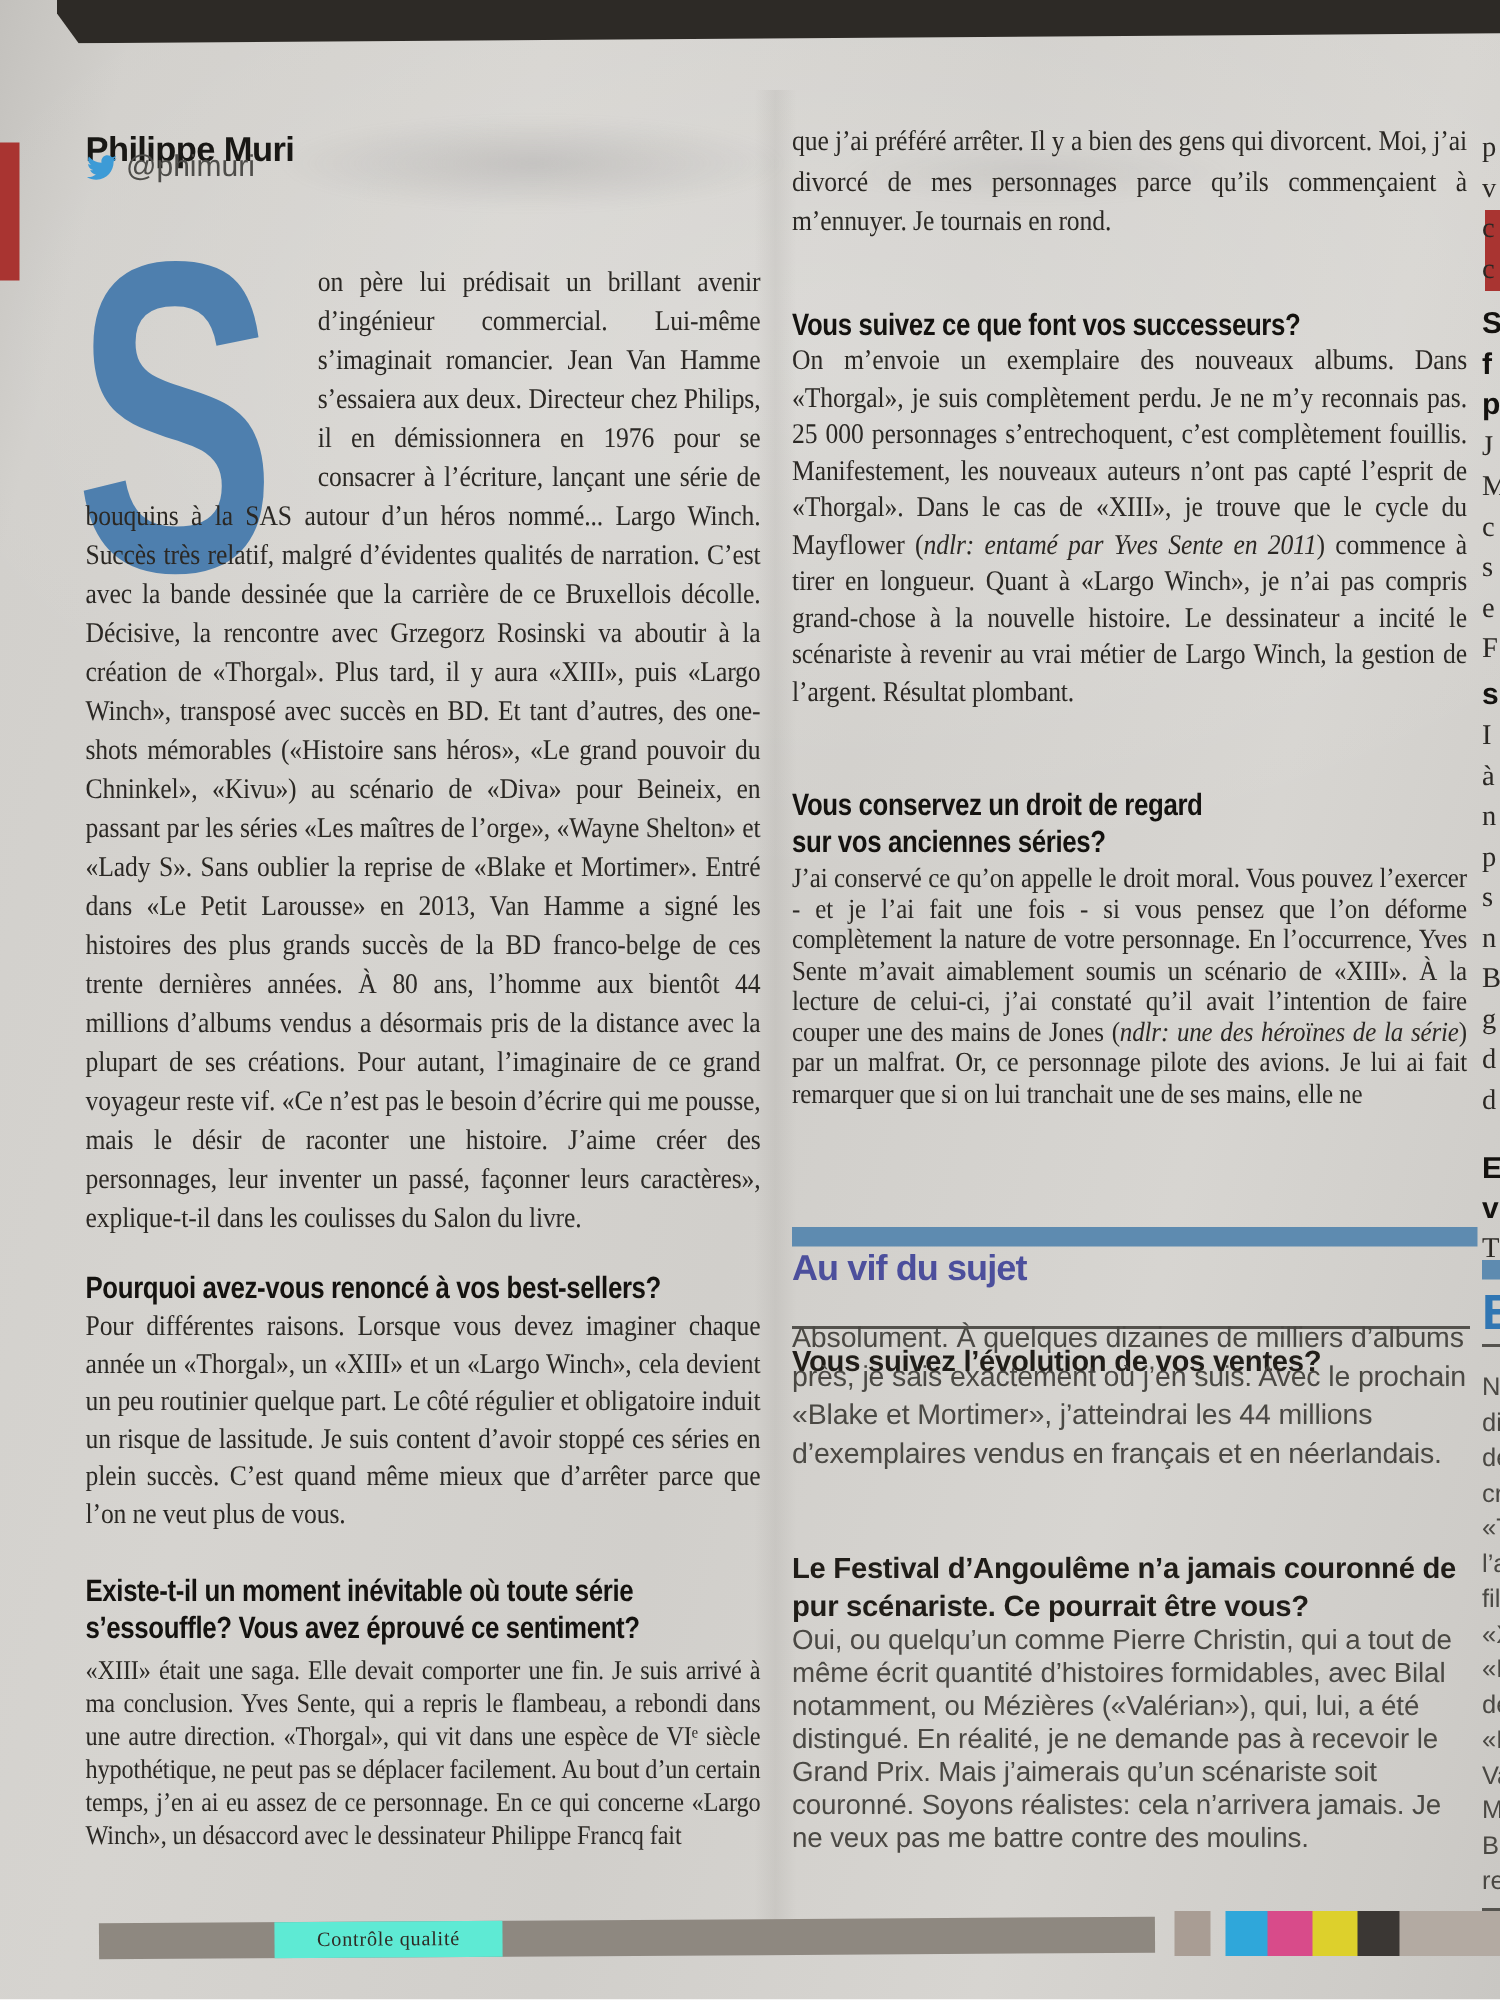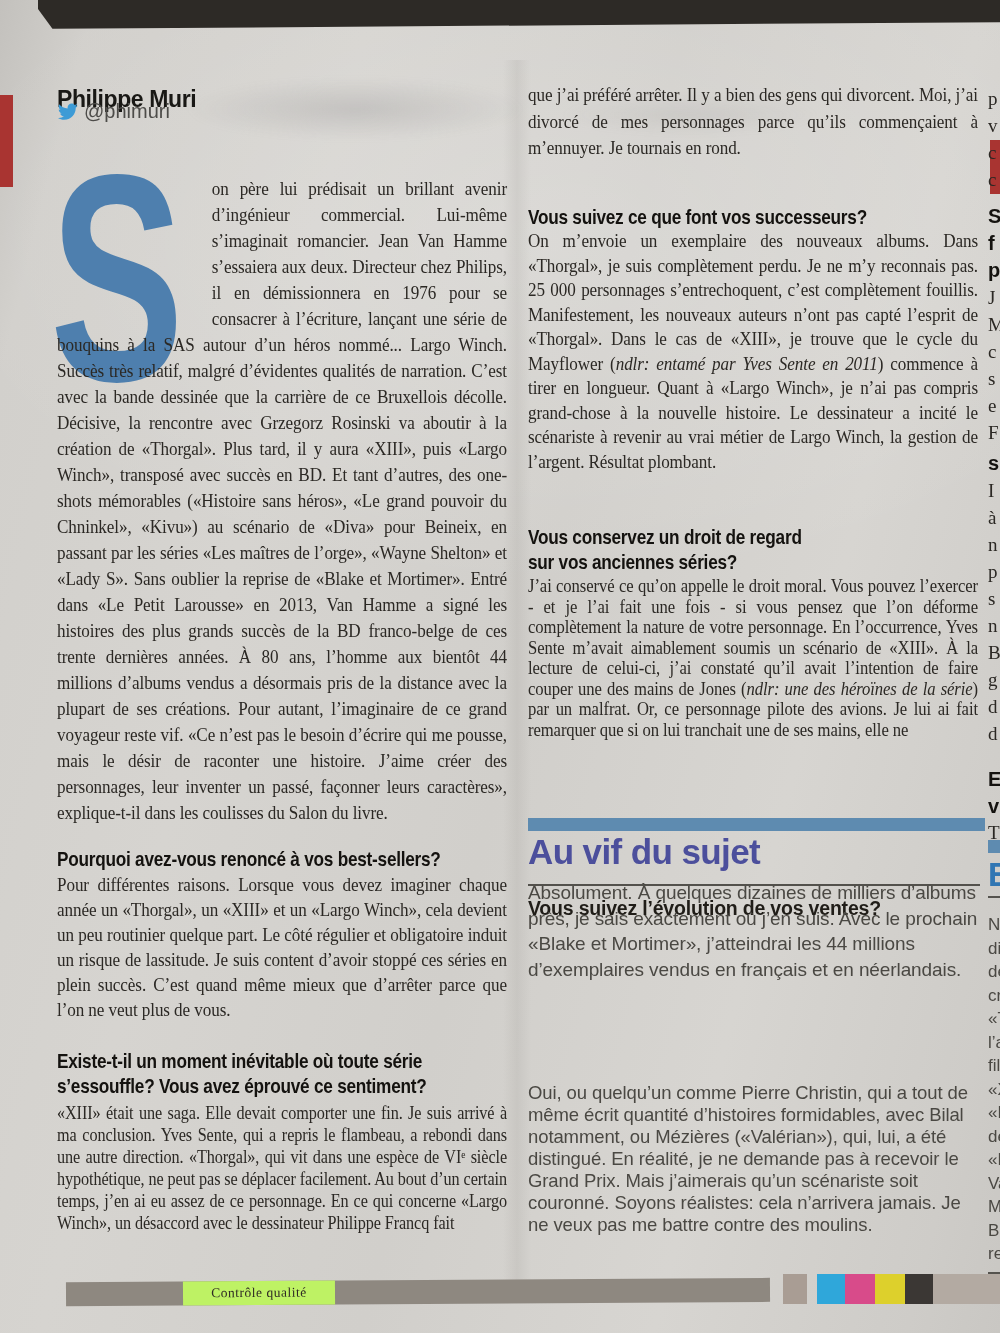--- a/index.html
+++ b/index.html
@@ -24,37 +24,37 @@
        letter-spacing:-0.1px;}
   .ser em{font-style:italic;}
   
   .q{position:absolute;font-weight:bold;font-size:20.5px;line-height:25px;color:#14120f;
      width:545px;transform:scaleX(0.84);transform-origin:0 0;letter-spacing:-0.3px;}
   .dropcap{left:50px;top:168px;font-size:295px;line-height:0.75;font-weight:bold;color:#4e7fae;
      transform:scaleX(0.68);transform-origin:0 0;}
   .capspacer{float:left;width:172px;height:132px;}
   
   .boxbar{left:528px;top:818px;width:457px;height:13px;background:#5e8bb0;}
-  .boxtitle{left:528px;top:832px;font-size:35px;font-weight:bold;letter-spacing:-0.6px;color:#4c4f9c;}
+  .boxtitle{left:528px;top:832px;font-size:24px;font-weight:bold;letter-spacing:-0.6px;color:#4c4f9c;}
   .boxrule{left:528px;top:884px;width:452px;height:2px;background:#53514c;}
   .bq{position:absolute;left:528px;width:452px;font-weight:bold;font-size:19.5px;line-height:25px;
       color:#201d18;letter-spacing:-0.2px;}
   .ba{position:absolute;left:528px;width:452px;font-size:19px;color:#4a4843;letter-spacing:-0.1px;}
   
   #col3{left:986px;top:0;width:14px;height:1333px;overflow:hidden;}
   .c3{position:absolute;left:2px;white-space:nowrap;}
   .c3.ser3{font-family:"Liberation Serif",serif;font-size:19px;color:#2b2824;}
   .c3.sb3{font-weight:bold;font-size:20px;color:#14120f;}
   .c3.sg3{font-size:17px;color:#4a4843;}
   .c3.bar3{width:14px;height:13px;background:#5e8bb0;}
   .c3.bigE3{font-weight:bold;font-size:33px;color:#3076b3;}
   .c3.rule3{width:14px;height:2px;background:#55534e;}
   
   .qbar{left:66px;top:1280px;width:704px;height:24px;background:#8e8880;transform:rotate(-0.35deg);}
-  .qseg{position:absolute;left:117px;top:0;width:152px;height:24px;background:#bef264;
+  .qseg{position:absolute;left:117px;top:0;width:152px;height:24px;background:#5eead4;
         display:flex;align-items:center;justify-content:center;}
   .qtext{font-family:"Liberation Serif",serif;font-size:13.5px;color:#2f2a24;letter-spacing:0.5px;}
   .sq{position:absolute;top:1274px;width:33px;height:30px;}
   .gutter{left:503px;top:60px;width:28px;height:1230px;pointer-events:none;
      background:linear-gradient(90deg,rgba(110,106,100,0) 0%,rgba(110,106,100,0.10) 50%,rgba(110,106,100,0) 100%);}
   .bleed{left:185px;top:78px;width:340px;height:62px;pointer-events:none;filter:blur(3px);
      background:radial-gradient(ellipse at center,rgba(140,138,140,0.28),rgba(140,138,140,0) 70%);}
   .bleed2{left:560px;top:95px;width:260px;height:40px;pointer-events:none;filter:blur(3px);
      background:radial-gradient(ellipse at center,rgba(140,138,140,0.15),rgba(140,138,140,0) 70%);}
 </style>
@@ -101,20 +101,21 @@
   </div>
   <div class="ser" style="left:528px;top:576px;font-size:18.5px;line-height:20.5px;">
     <span>J’ai conservé ce qu’on appelle le droit moral. Vous pouvez l’exercer - et je l’ai fait une fois - si vous pensez que l’on déforme complètement la nature de votre personnage. En l’occurrence, Yves Sente m’avait aimablement soumis un scénario de «XIII». À la lecture de celui-ci, j’ai constaté qu’il avait l’intention de faire couper une des mains de Jones (</span><em>ndlr: une des héroïnes de la série</em><span>) par un malfrat. Or, ce personnage pilote des avions. Je lui ai fait remarquer que si on lui tranchait une de ses mains, elle ne</span>
   </div>
 
   <div class="abs boxbar"></div>
   <div class="abs boxtitle">Au vif du sujet</div>
   <div class="abs boxrule"></div>
   <div class="bq" style="top:896px;">Vous suivez l’évolution de vos ventes?</div>
   <div class="ba" style="top:880px;line-height:25.5px;">Absolument. À quelques dizaines de milliers d’albums près, je sais exactement où j’en suis. Avec le prochain «Blake et Mortimer», j’atteindrai les 44 millions d’exemplaires vendus en français et en néerlandais.</div>
+  <div class="bq" style="top:1034px;">Le Festival d’Angoulême n’a jamais couronné de pur scénariste. Ce pourrait être vous?</div>
   <div class="ba" style="top:1082px;line-height:22px;font-size:18.5px;">Oui, ou quelqu’un comme Pierre Christin, qui a tout de même écrit quantité d’histoires formidables, avec Bilal notamment, ou Mézières («Valérian»), qui, lui, a été distingué. En réalité, je ne demande pas à recevoir le Grand Prix. Mais j’aimerais qu’un scénariste soit couronné. Soyons réalistes: cela n’arrivera jamais. Je ne veux pas me battre contre des moulins.</div>
 
   <div class="abs" id="col3">
       <div class="c3 ser3" style="top: 88px;">p</div>
       <div class="c3 ser3" style="top: 115px;">v</div>
       <div class="c3 ser3" style="top: 142px;">c</div>
       <div class="c3 ser3" style="top: 169px;">c</div>
       <div class="c3 sb3" style="top: 205px;">S</div>
       <div class="c3 sb3" style="top: 232px;">f</div>
       <div class="c3 sb3" style="top: 259px;">p</div>

